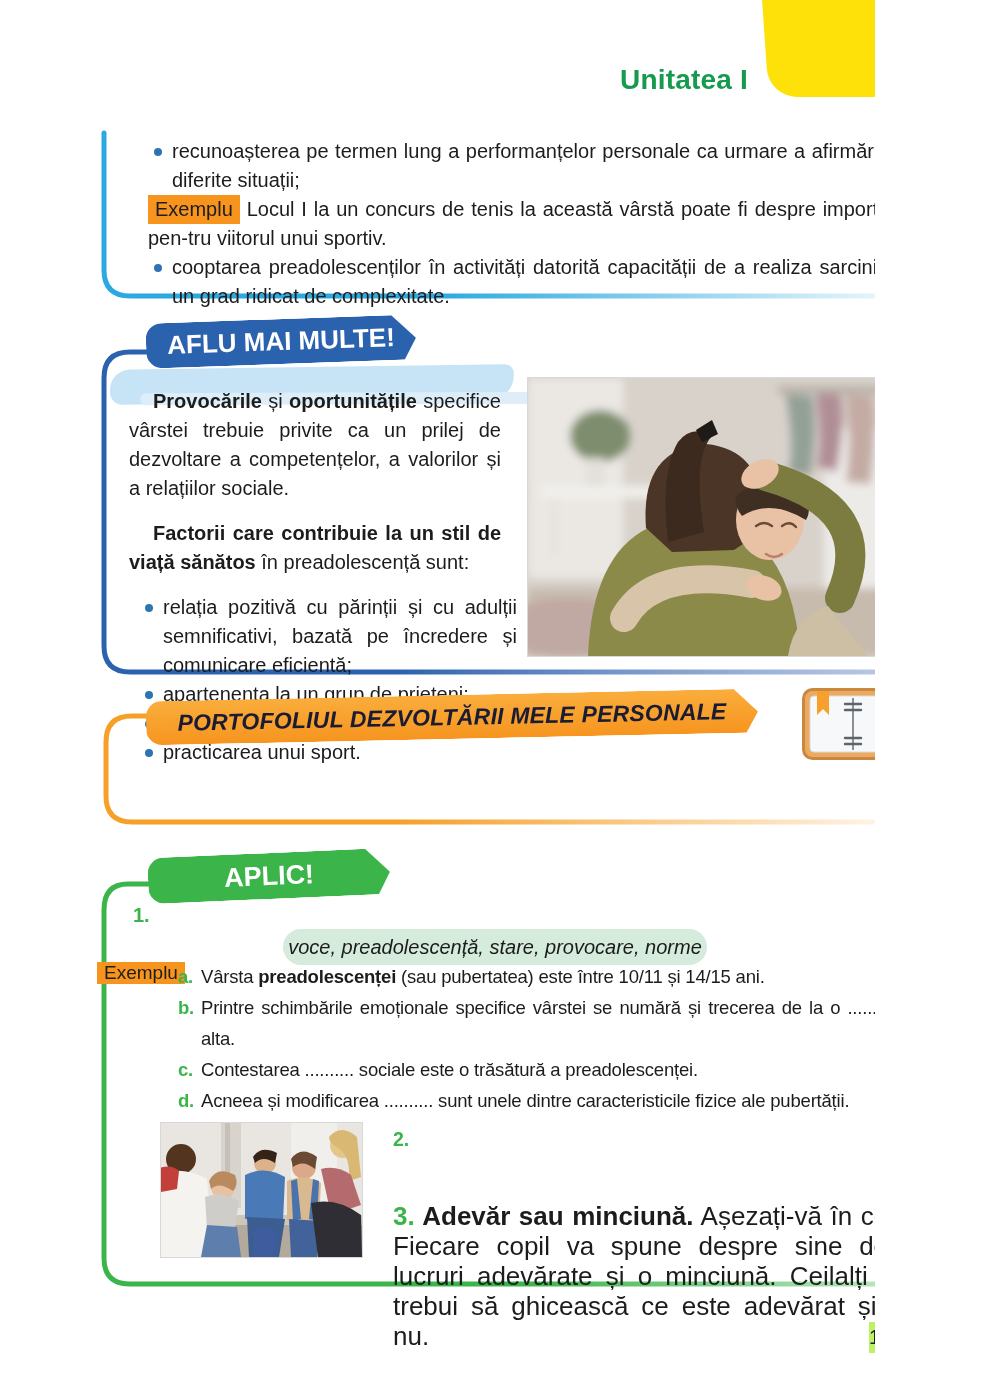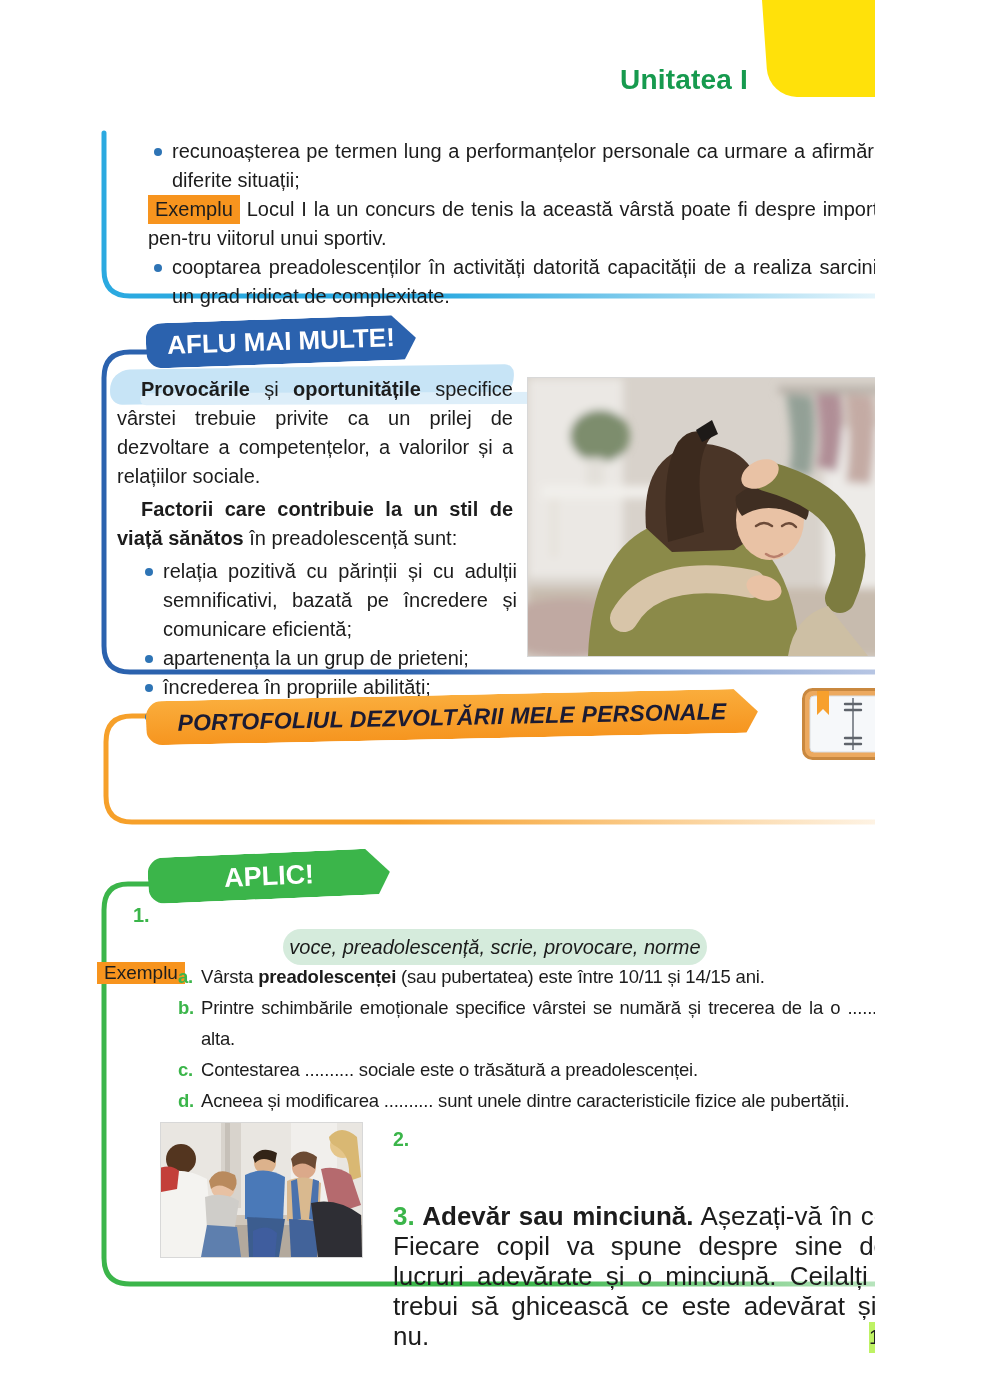--- a/index.html
+++ b/index.html
@@ -31,21 +31,21 @@
   .banner-orange{left:146px;top:695px;width:612px;height:44px;background:linear-gradient(#FAAD3C,#F6951F);
           color:#1b1b33;font-style:italic;font-size:23px;transform:rotate(-1.2deg);letter-spacing:.2px;}
   .banner-green{left:148px;top:853px;width:242px;height:46px;background:#3BB54A;font-size:27px;transform:rotate(-2.5deg);}
 
   
   .hl-blue{position:absolute;left:110px;top:367px;width:404px;height:35px;background:#C7E4F6;z-index:1;
            border-radius:20px 9px 24px 12px;transform:rotate(-.8deg);}
   .hl-blue::after{content:"";position:absolute;left:30px;top:26px;width:420px;height:12px;background:#DDEEf9;
            border-radius:8px;transform:rotate(.6deg);}
   .learn{position:absolute;left:113px;top:371px;width:404px;z-index:2;}
-  .learn p{margin:4px;text-indent:24px;}
+  .learn p{margin:16px;text-indent:24px;}
   .learn .b-item{margin-left:28px;padding-left:22px;}
   .learn .dot{left:4px;}
   .photo{position:absolute;z-index:2;border:1px solid #d8d8d8;background:#cfc9c3;}
   .photo-hug{left:527px;top:377px;width:378px;height:278px;}
   .photo-teens{left:160px;top:1122px;width:201px;height:134px;}
 
   
   .portfolio-text{position:absolute;left:114px;top:752px;width:792px;z-index:2;}
   .portfolio-text p{margin:0;text-indent:24px;}
   .notebook{position:absolute;left:802px;top:688px;width:103px;height:72px;z-index:3;}
@@ -194,21 +194,21 @@
 
   <div class="banner banner-green">
     <span>APLIC!</span>
   </div>
 
   <div class="apply-item1 txt">
     <span class="num-abs">1.</span>
   </div>
 
   <div class="word-bank">
-    <span>voce, preadolescență, scrie, provocare, norme</span>
+    <span>voce, preadolescență, stare, provocare, norme</span>
   </div>
 
   <span class="tag apply-extag">Exemplu</span>
 
   <div class="apply-items">
     <div class="ex-item nowrap">
       <span class="ltr">a.</span>
       <span>Vârsta </span><b>preadolescenței</b><span> (sau pubertatea) este între 10/11 și 14/15 ani.</span>
     </div>
     <div class="ex-item">

